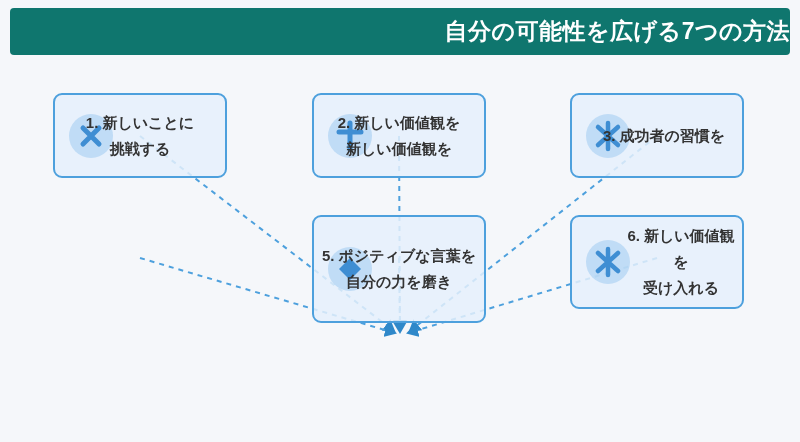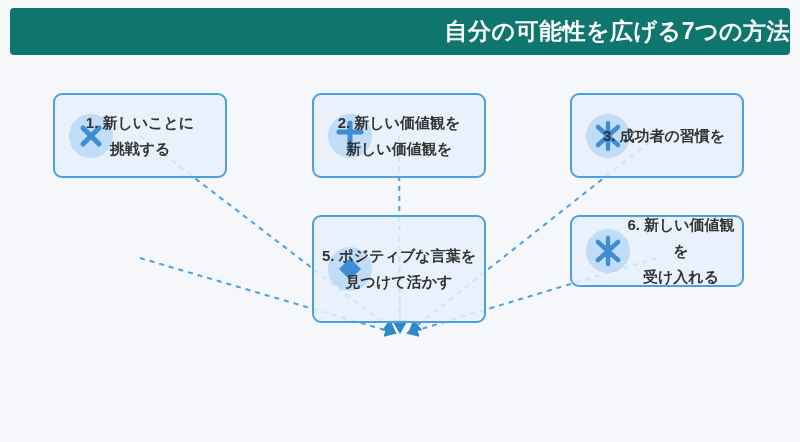--- a/index.html
+++ b/index.html
@@ -30,21 +30,21 @@
     background:rgba(229,240,251,0.85);
     border:2px solid #4da0dd;border-radius:9px;
     box-sizing:border-box;
     display:flex;align-items:center;justify-content:center;
   }
   .b1{left:53px;top:93px;}
   .b2{left:312px;top:93px;}
   .b3{left:570px;top:93px;padding-left:14px;}
   .b4{left:53px;top:215px;height:86px;}
   .b5{left:312px;top:215px;height:108px;}
-  .b6{left:570px;top:215px;height:72px;padding-left:48px;}
+  .b6{left:570px;top:215px;height:94px;padding-left:48px;}
   .b7{left:312px;top:337px;width:175px;}
   .box-text{
     position:relative;z-index:2;
     text-align:center;color:#333333;
     font-size:15px;font-weight:700;line-height:26px;
     width:100%;
   }
   .num{margin-right:4px;}
   
   .icon-wrap{
@@ -124,21 +124,21 @@
 
   <div class="box b5">
     <span class="icon-wrap">
       <span class="icon-bg"></span>
       <svg width="32" height="32" viewBox="0 0 32 32">
         <polygon points="16,5 27,16 16,27 5,16" fill="#3f8ed3"></polygon>
       </svg>
     </span>
     <div class="box-text">
       <div><span class="num">5.</span><span>ポジティブな言葉を</span></div>
-      <div>見つけて活かす</div>
+      <div>自分の力を磨き</div>
     </div>
   </div>
 
   <div class="box b6">
     <span class="icon-wrap">
       <span class="icon-bg"></span>
       <svg width="32" height="32" viewBox="0 0 32 32">
         <path d="M16 3 L16 29 M6 7 L26 25 M26 7 L6 25" stroke="#3f8ed3" stroke-width="4.5" stroke-linecap="round" fill="none"></path>
       </svg>
     </span>

